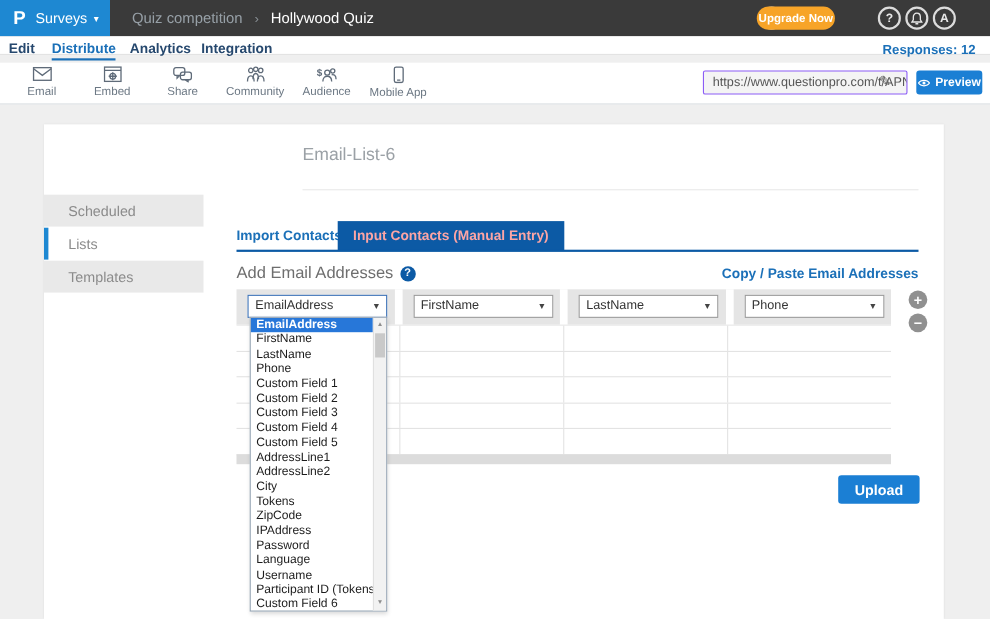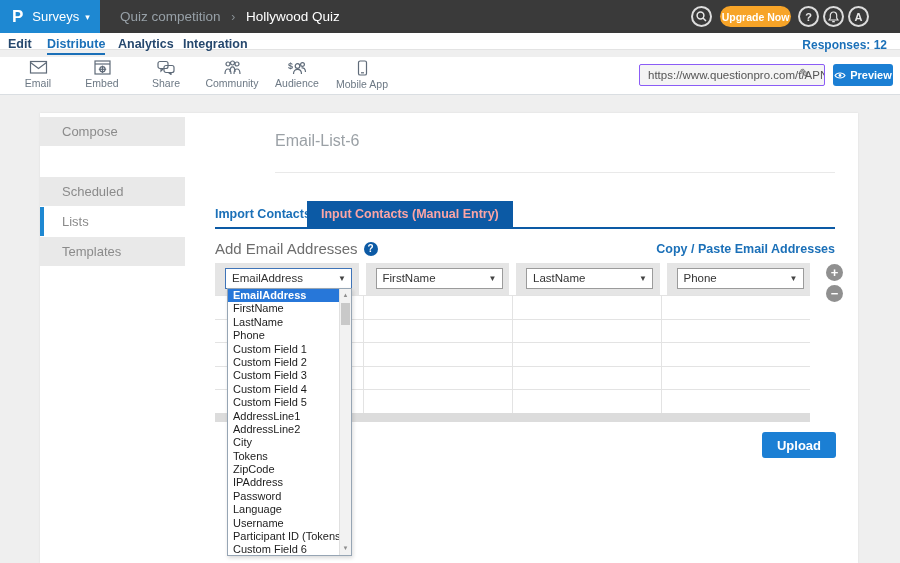--- a/index.html
+++ b/index.html
@@ -12,21 +12,21 @@
     display:flex; align-items:center; padding-left:12px; cursor:pointer; }
   .logo-p { font-weight:bold; font-size:17px; margin-right:9px; }
   .logo-label { font-size:13px; }
   .caret { font-size:9px; margin-left:6px; }
   .breadcrumb { position:absolute; left:120px; top:0; height:33px; line-height:33px; font-size:13.5px; }
   .bc-parent { color:#97a0a7; }
   .bc-sep { color:#8a9196; margin:0 7px; font-size:12px; }
   .bc-current { color:#ffffff; }
   .tb-circle { position:absolute; top:6px; width:21px; height:21px; border:2px solid #dcdcdc; border-radius:50%;
     color:#e8e8e8; font-size:11px; font-weight:bold; display:flex; align-items:center; justify-content:center; cursor:pointer; }
-  .upgrade-btn { position:absolute; left:720px; top:6px; width:71px; height:21px; background:#f7a428; border:none;
+  .upgrade-btn { position:absolute; left:688px; top:6px; width:71px; height:21px; background:#f7a428; border:none;
     border-radius:11px; color:#fff; font-size:10.5px; font-weight:bold; font-family:inherit; cursor:pointer; }
 
   
   .nav-row { position:absolute; left:0; top:33px; width:900px; height:17px; background:#fff; border-bottom:1px solid #e3e3e3; }
   .nav-item { position:absolute; top:0; height:22px; line-height:22px; font-size:12.5px; font-weight:bold; color:#26486e; cursor:pointer; }
   .nav-item.active { color:#1b70b8; border-bottom:2px solid #1b70b8; }
   .responses { position:absolute; right:13px; top:0; height:24px; line-height:24px; font-size:12px; font-weight:bold; color:#1b70b8; cursor:pointer; }
 
   
   .toolbar { position:absolute; left:0; top:57px; width:900px; height:38px; background:#fff; border-bottom:1px solid #dadee2; }
@@ -195,21 +195,20 @@
       <svg width="12" height="9" viewBox="0 0 12 9">
         <path d="M1 4.5 C3 1.2 9 1.2 11 4.5 C9 7.8 3 7.8 1 4.5 Z" fill="none" stroke="#fff" stroke-width="1.1"></path>
         <circle cx="6" cy="4.5" r="1.4" fill="#fff"></circle>
       </svg>
       <span>Preview</span>
     </button>
   </div>
 
   <div class="panel">
 
-    <div class="side-item" style="top:4px;">Compose</div>
     <div class="side-item" style="top:64px;">Scheduled</div>
     <div class="side-item active" style="top:94px;">Lists</div>
     <div class="side-item" style="top:124px;">Templates</div>
 
     <div class="list-title">Email-List-6</div>
     <div class="title-divider"></div>
 
     <span class="tab-inactive">Import Contacts</span>
     <span class="tab-active">Input Contacts (Manual Entry)</span>
     <div class="tab-underline"></div>

